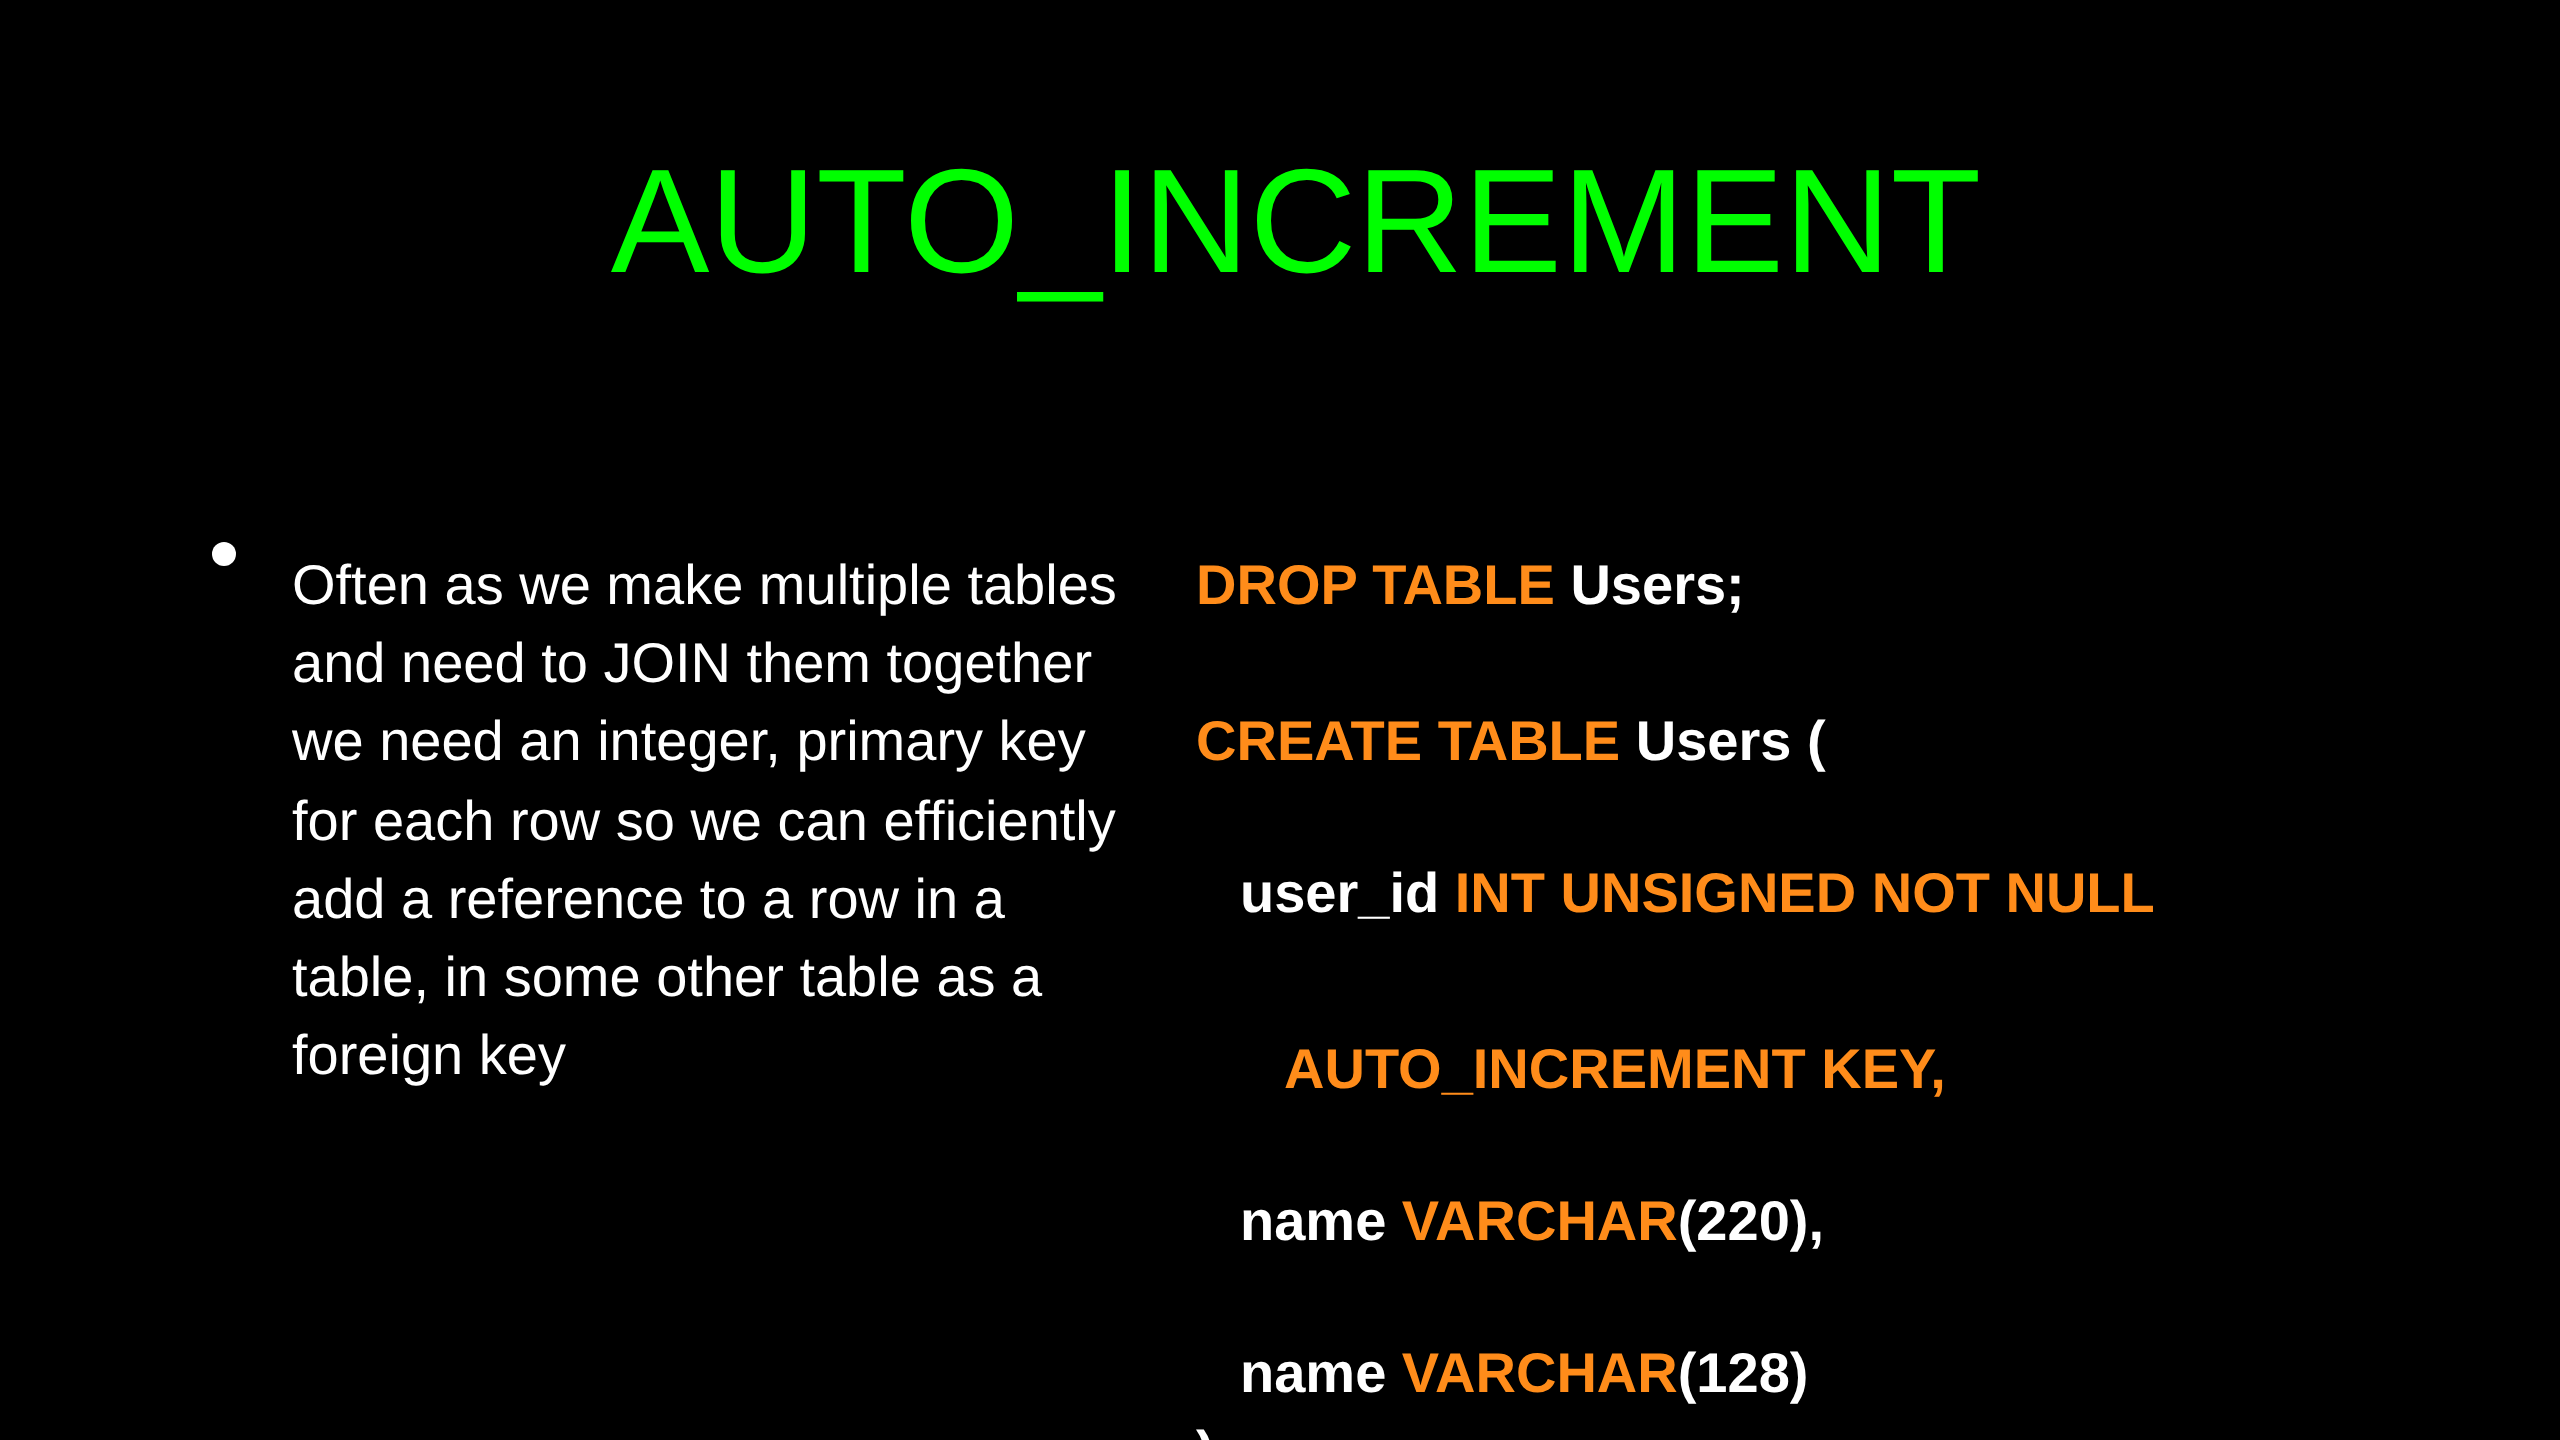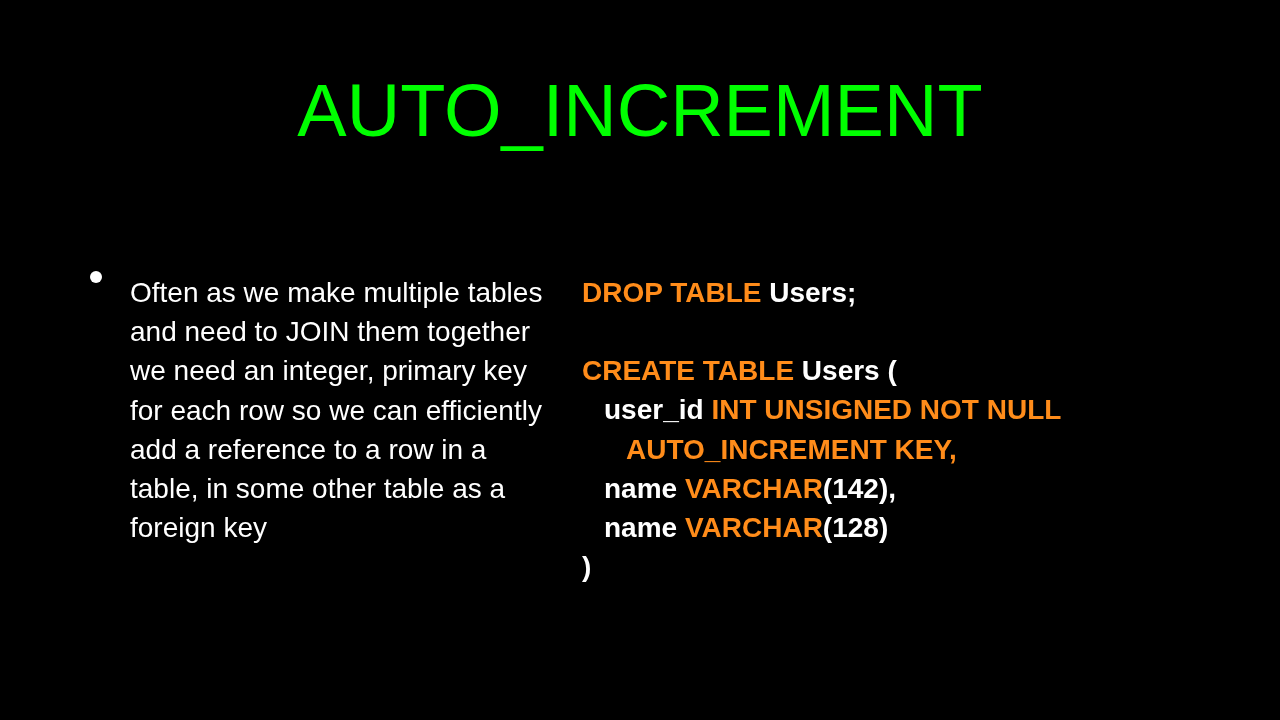--- a/index.html
+++ b/index.html
@@ -6,21 +6,21 @@
   body {
     width: 1280px;
     height: 720px;
     background: #000000;
     font-family: Arial, Helvetica, sans-serif;
     overflow: hidden;
   }
   .slide {
     width: 100%;
     height: 100%;
-    padding: 68px 60px 40px 60px;
+    padding: 68px 60px 40px 76px;
   }
   .title {
     color: #00ff00;
     font-size: 74px;
     font-weight: 400;
     text-align: center;
     letter-spacing: 0px;
     margin-bottom: 120px;
   }
   .content {
@@ -53,41 +53,41 @@
     padding-left: 10px;
   }
   .code-block {
     font-size: 28px;
     line-height: 1.4;
     font-family: Arial, Helvetica, sans-serif;
     font-weight: bold;
   }
   .kw { color: #ff8c1a; }
   .ident { color: #ffffff; }
-  .indent1 { padding-left: 22px; }
-  .indent2 { padding-left: 44px; }
+  .indent1 { padding-left: 22px; margin-top: 37px; }
+  .indent2 { padding-left: 44px; margin-top: 48px; }
   .blank { height: 39px; }
 </style>
 </head>
 <body>
 
 <div class="slide">
   <h1 class="title">AUTO_INCREMENT</h1>
   <div class="content">
     <div class="left">
       <div class="bullet"></div>
       <p class="body-text">Often as we make multiple tables and need to JOIN them together we need an integer, primary key for each row so we can efficiently add a reference to a row in a table, in some other table as a foreign key</p>
     </div>
     <div class="right">
       <div class="code-block">
         <div><span class="kw">DROP TABLE</span><span class="ident"> Users;</span></div>
         <div class="blank"></div>
         <div><span class="kw">CREATE TABLE</span><span class="ident"> Users (</span></div>
         <div class="indent1"><span class="ident">user_id</span><span class="kw"> INT UNSIGNED NOT NULL</span></div>
         <div class="indent2"><span class="kw">AUTO_INCREMENT KEY,</span></div>
-        <div class="indent1"><span class="ident">name</span><span class="kw"> VARCHAR</span><span class="ident">(142),</span></div>
+        <div class="indent1"><span class="ident">name</span><span class="kw"> VARCHAR</span><span class="ident">(220),</span></div>
         <div class="indent1"><span class="ident">name</span><span class="kw"> VARCHAR</span><span class="ident">(128)</span></div>
         <div><span class="ident">)</span></div>
         <div class="blank"></div>
       </div>
     </div>
   </div>
 </div>
 
 </body></html>

